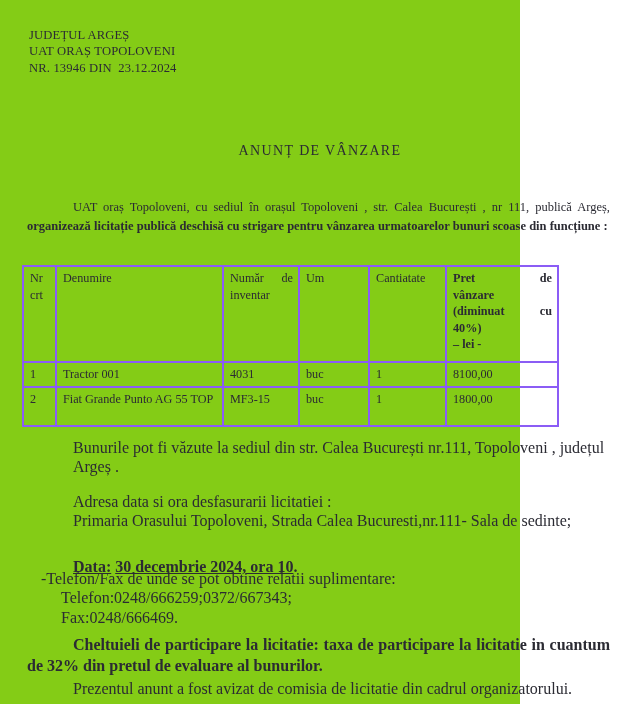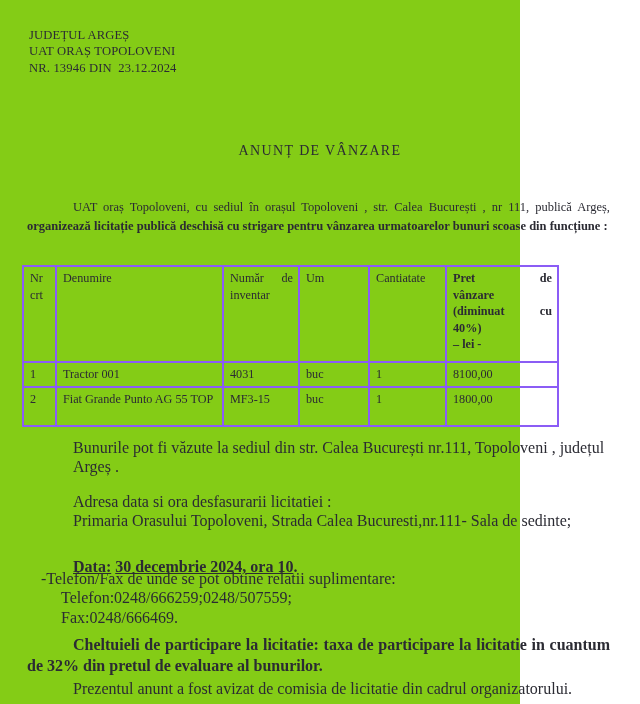--- a/index.html
+++ b/index.html
@@ -212,21 +212,21 @@
   <div class="para p-bunuri">Bunurile pot fi văzute la sediul din str. Calea București nr.111, Topoloveni , județul Argeș .</div>
 
   <div class="para p-adresa">
     <div>Adresa data si ora desfasurarii licitatiei :</div>
     <div>Primaria Orasului Topoloveni, Strada Calea Bucuresti,nr.111- Sala de sedinte;</div>
     <div class="l3"><u>Data:</u> <u>30 decembrie 2024, ora 10</u><span>.</span></div>
   </div>
 
   <div class="para p-tel">
     <div>-Telefon/Fax de unde se pot obtine relatii suplimentare:</div>
-    <span class="ind">Telefon:0248/666259;0248/507559;</span>
+    <span class="ind">Telefon:0248/666259;0372/667343;</span>
     <span class="ind">Fax:0248/666469.</span>
   </div>
 
   <div class="para p-chelt">Cheltuieli de participare la licitatie: taxa de participare la licitatie in cuantum de 32% din pretul de evaluare al bunurilor.</div>
 
   <div class="para p-prez">Prezentul anunt a fost avizat de comisia de licitatie din cadrul organizatorului.</div>
 
 </div>
 
 </body></html>

